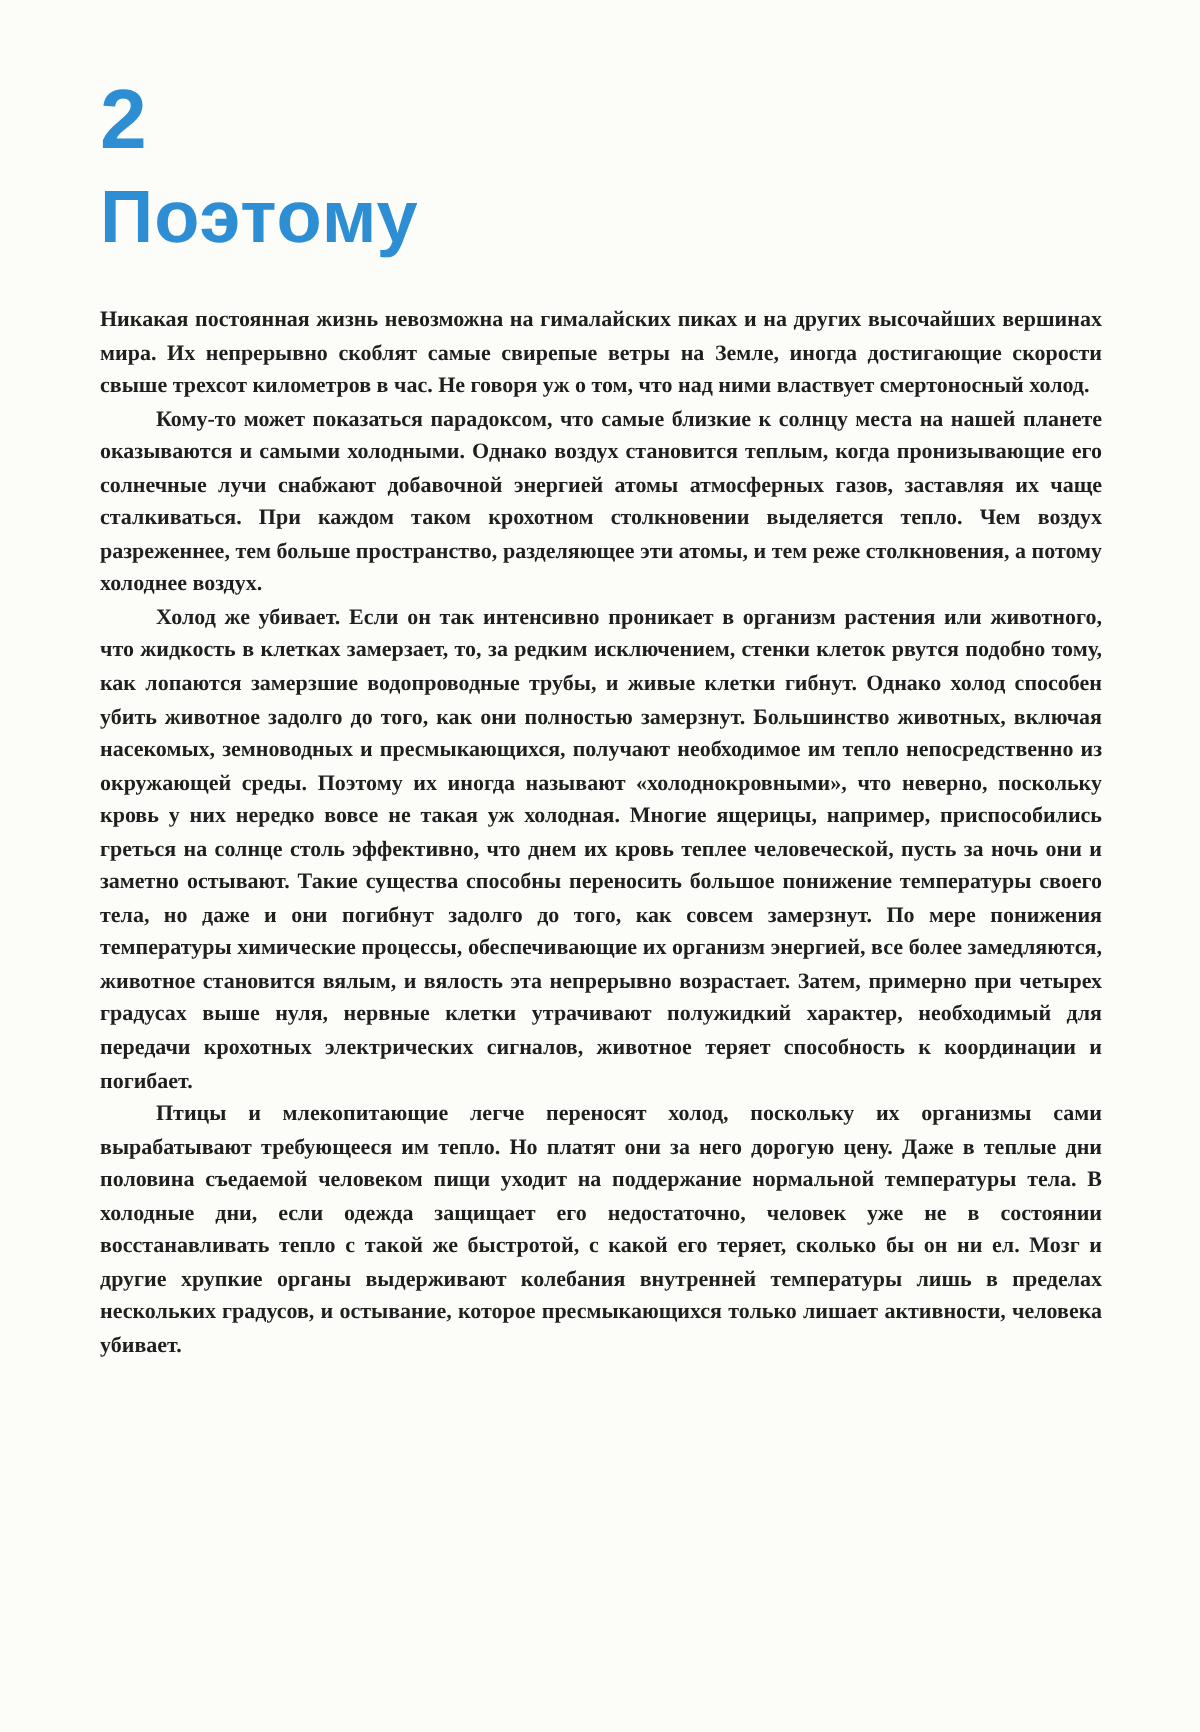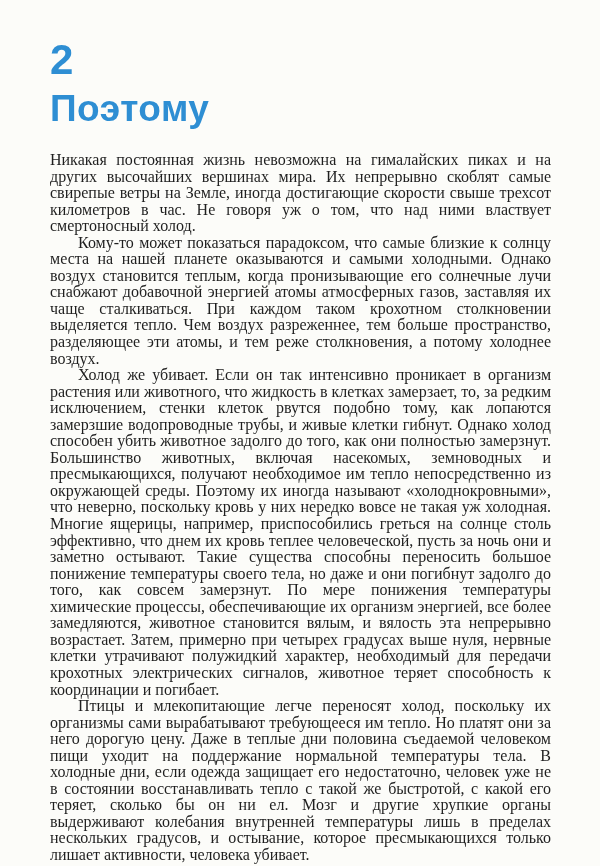--- a/index.html
+++ b/index.html
@@ -32,24 +32,25 @@
     font-size: 42px;
     line-height: 48px;
   }
   .chapter-title {
     font-size: 37px;
     line-height: 50px;
   }
   .body-text {
     margin-top: 18px;
     color: var(--text);
-    font-size: 16px;
+    font-size: 11px;
     line-height: 16.55px;
     text-align: justify;
     hyphens: auto;
+    font-weight: bold;
   }
   .para {
     margin: 0;
     text-indent: 28px;
   }
   .para.first {
     text-indent: 0;
   }
 </style>
 </head>

